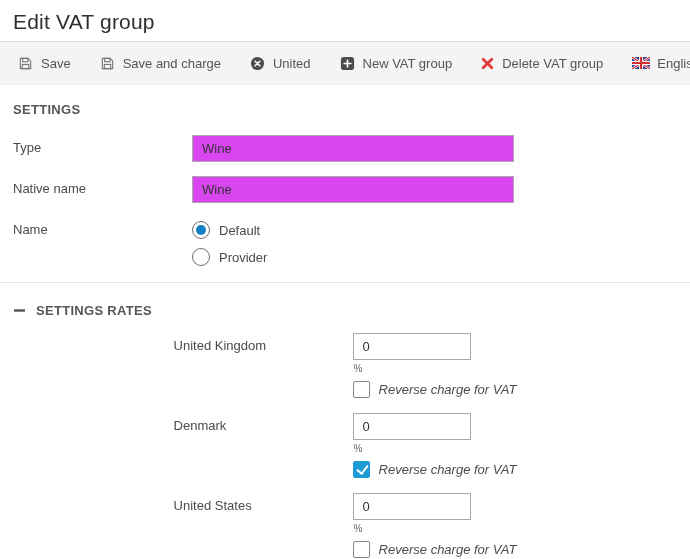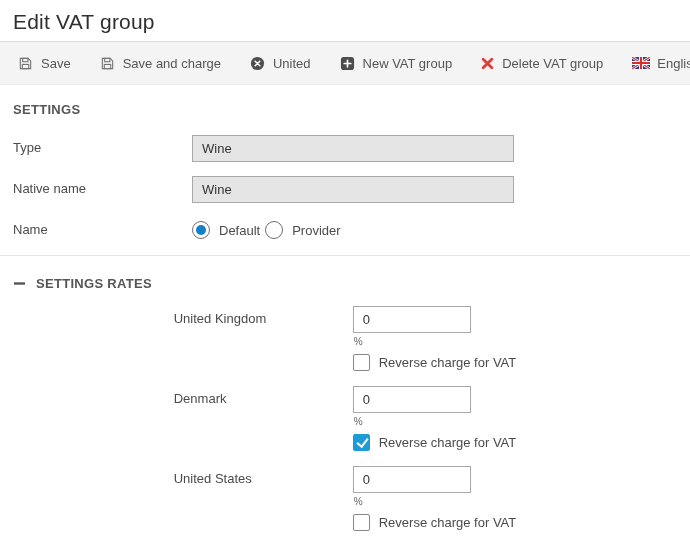--- a/index.html
+++ b/index.html
@@ -22,41 +22,41 @@
   
   .content { padding:0 13px; }
   .section-heading { display:flex; align-items:center; gap:10px;
     font-size:13px; font-weight:700; color:#565656; letter-spacing:.3px; }
   .settings-heading { margin:17px 0 18px 0; line-height:15px; }
   .rates-heading { margin:20px 0 15px 0; line-height:15px; }
   .collapse-icon { display:flex; align-items:center; cursor:pointer; }
 
   .form-row { display:flex; margin-bottom:14px; }
   .row-label { width:179px; flex:0 0 179px; font-size:13px; color:#4b4b4b; padding-top:5px; }
-  .text-input { width:322px; height:27px; border:1px solid #a9a9a9; background:#e5e5e5;
+  .text-input { width:322px; height:27px; border:1px solid #a9a9a9; background:#d946ef;
     padding:0 9px; font-size:13px; color:#333; font-family:"Liberation Sans", sans-serif; outline:none; }
 
   
-  .radio-group { display:flex; flex-direction:row; gap:5px; padding-top:2px; }
+  .radio-group { display:flex; flex-direction:column; gap:5px; padding-top:2px; }
   .radio-row { display:flex; align-items:center; gap:9px; height:22px; cursor:pointer; }
   .radio { width:18px; height:18px; border:1px solid #6e6e6e; border-radius:50%;
     background:#fff; display:flex; align-items:center; justify-content:center; }
   .radio.checked::after { content:''; width:10px; height:10px; border-radius:50%;
     background: var(--radio-selected, #1280c4); }
   .radio-label { font-size:13px; color:#4b4b4b; }
 
   .hr { border:none; border-top:1px solid #e6e6e6; margin:5px -13px 0 -13px; }
 
   
   .country-row { display:flex; margin-bottom:15px;justify-content:center; }
   .rate-field { display:flex; flex-direction:column; }
   .rate-input { width:118px; height:27px; border:1px solid #a9a9a9; background:#fff;
     padding:0 9px; font-size:13px; color:#333; font-family:"Liberation Sans", sans-serif; outline:none; }
   .unit-label { font-size:10px; color:#666; margin:3px 0 0 1px; line-height:12px; }
-  .checkbox-row { display:flex; align-items:center; gap:9px; margin-top:6px; cursor:pointer; }
+  .checkbox-row { display:flex; align-items:center; gap:9px; margin-top:6px; cursor:pointer;font-style:italic; }
   .checkbox { width:17px; height:17px; border:1px solid #878787; border-radius:2px; background:#fff; }
   .checkbox.checked { background: var(--checkbox-checked, #1e9ad7); border-color: var(--checkbox-checked, #1e9ad7); }
   .checkbox.checked::after { content:''; display:block; width:5px; height:9px;
     border:solid #fff; border-width:0 2px 2px 0; transform:rotate(38deg); margin:1px 0 0 5px; }
   .checkbox-label { font-size:13px; color:#4b4b4b; }
 </style>
 </head>
 <body>
 
 <div class="page-header">

